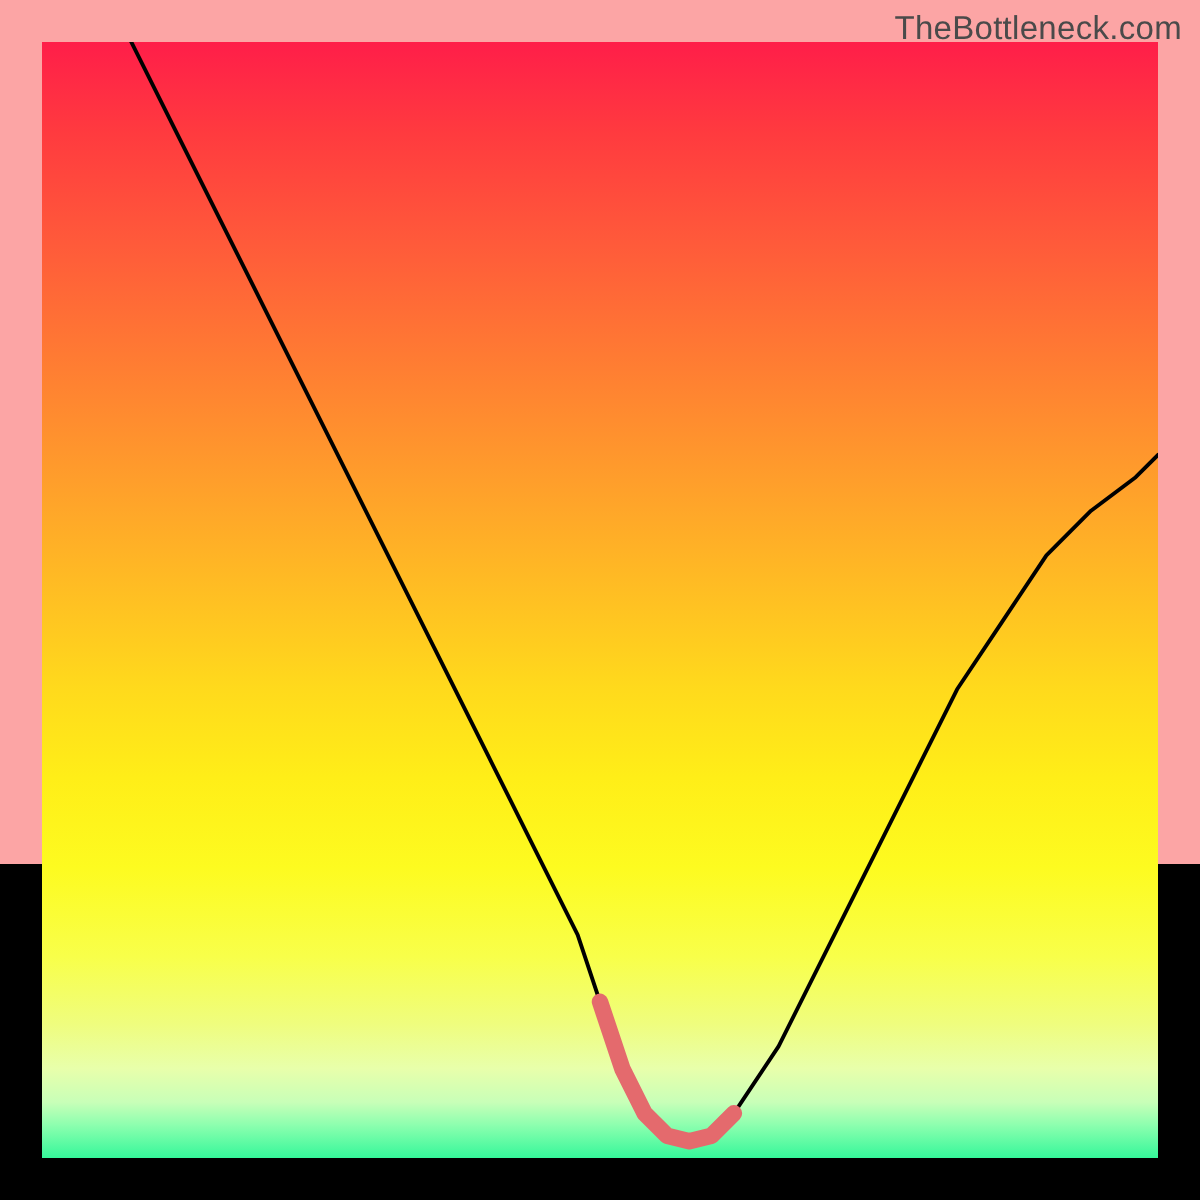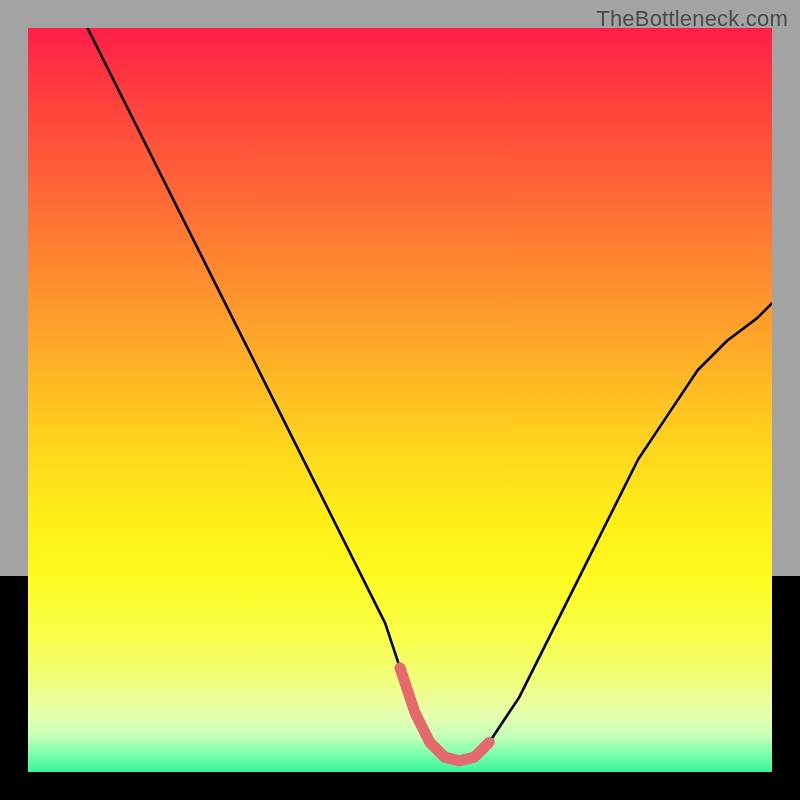--- a/index.html
+++ b/index.html
@@ -8,21 +8,21 @@
     width: 800px;
     height: 800px;
     overflow: hidden;
     background: #000;
     font-family: Arial, Helvetica, sans-serif;
   }
   .frame {
     position: relative;
     width: 800px;
     height: 576px;
-    background: #a3a3a3;
+    background: #fca5a5;
   }
   .watermark {
     position: absolute;
     top: 6px;
     right: 12px;
     color: #4a4a4a;
     font-size: 22px;
     font-weight: 400;
     z-index: 50;
     letter-spacing: 0.2px;

